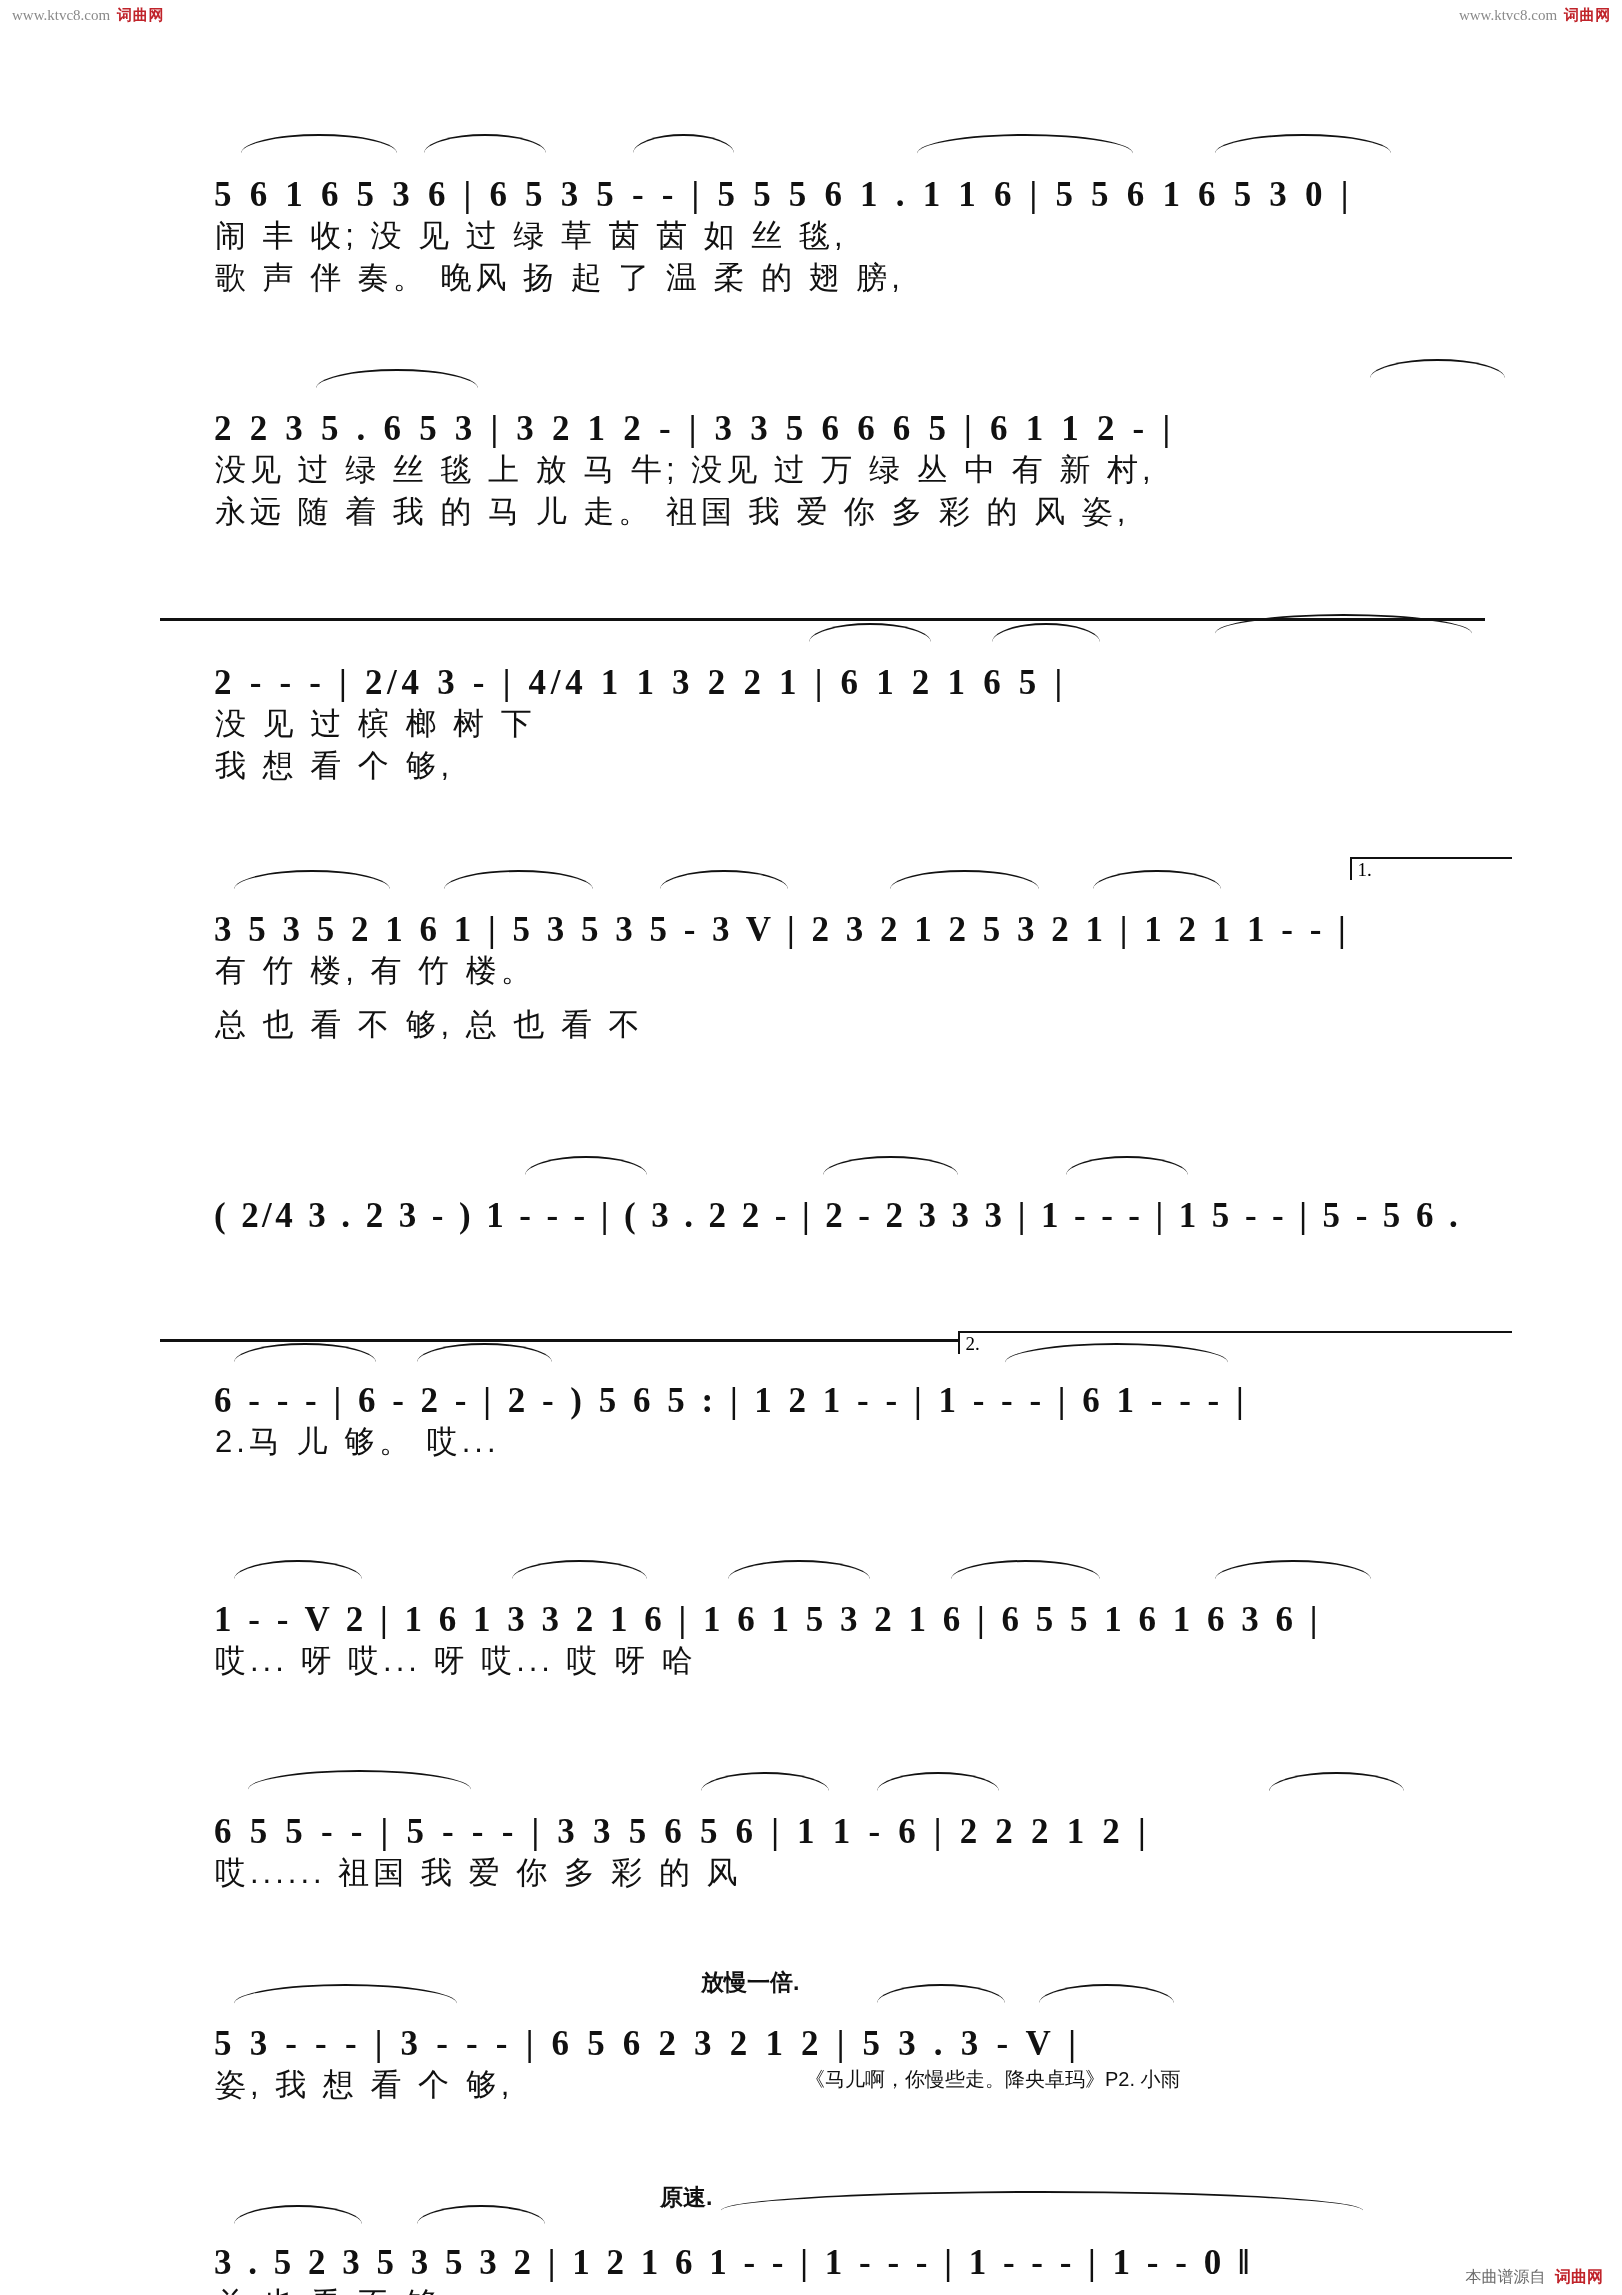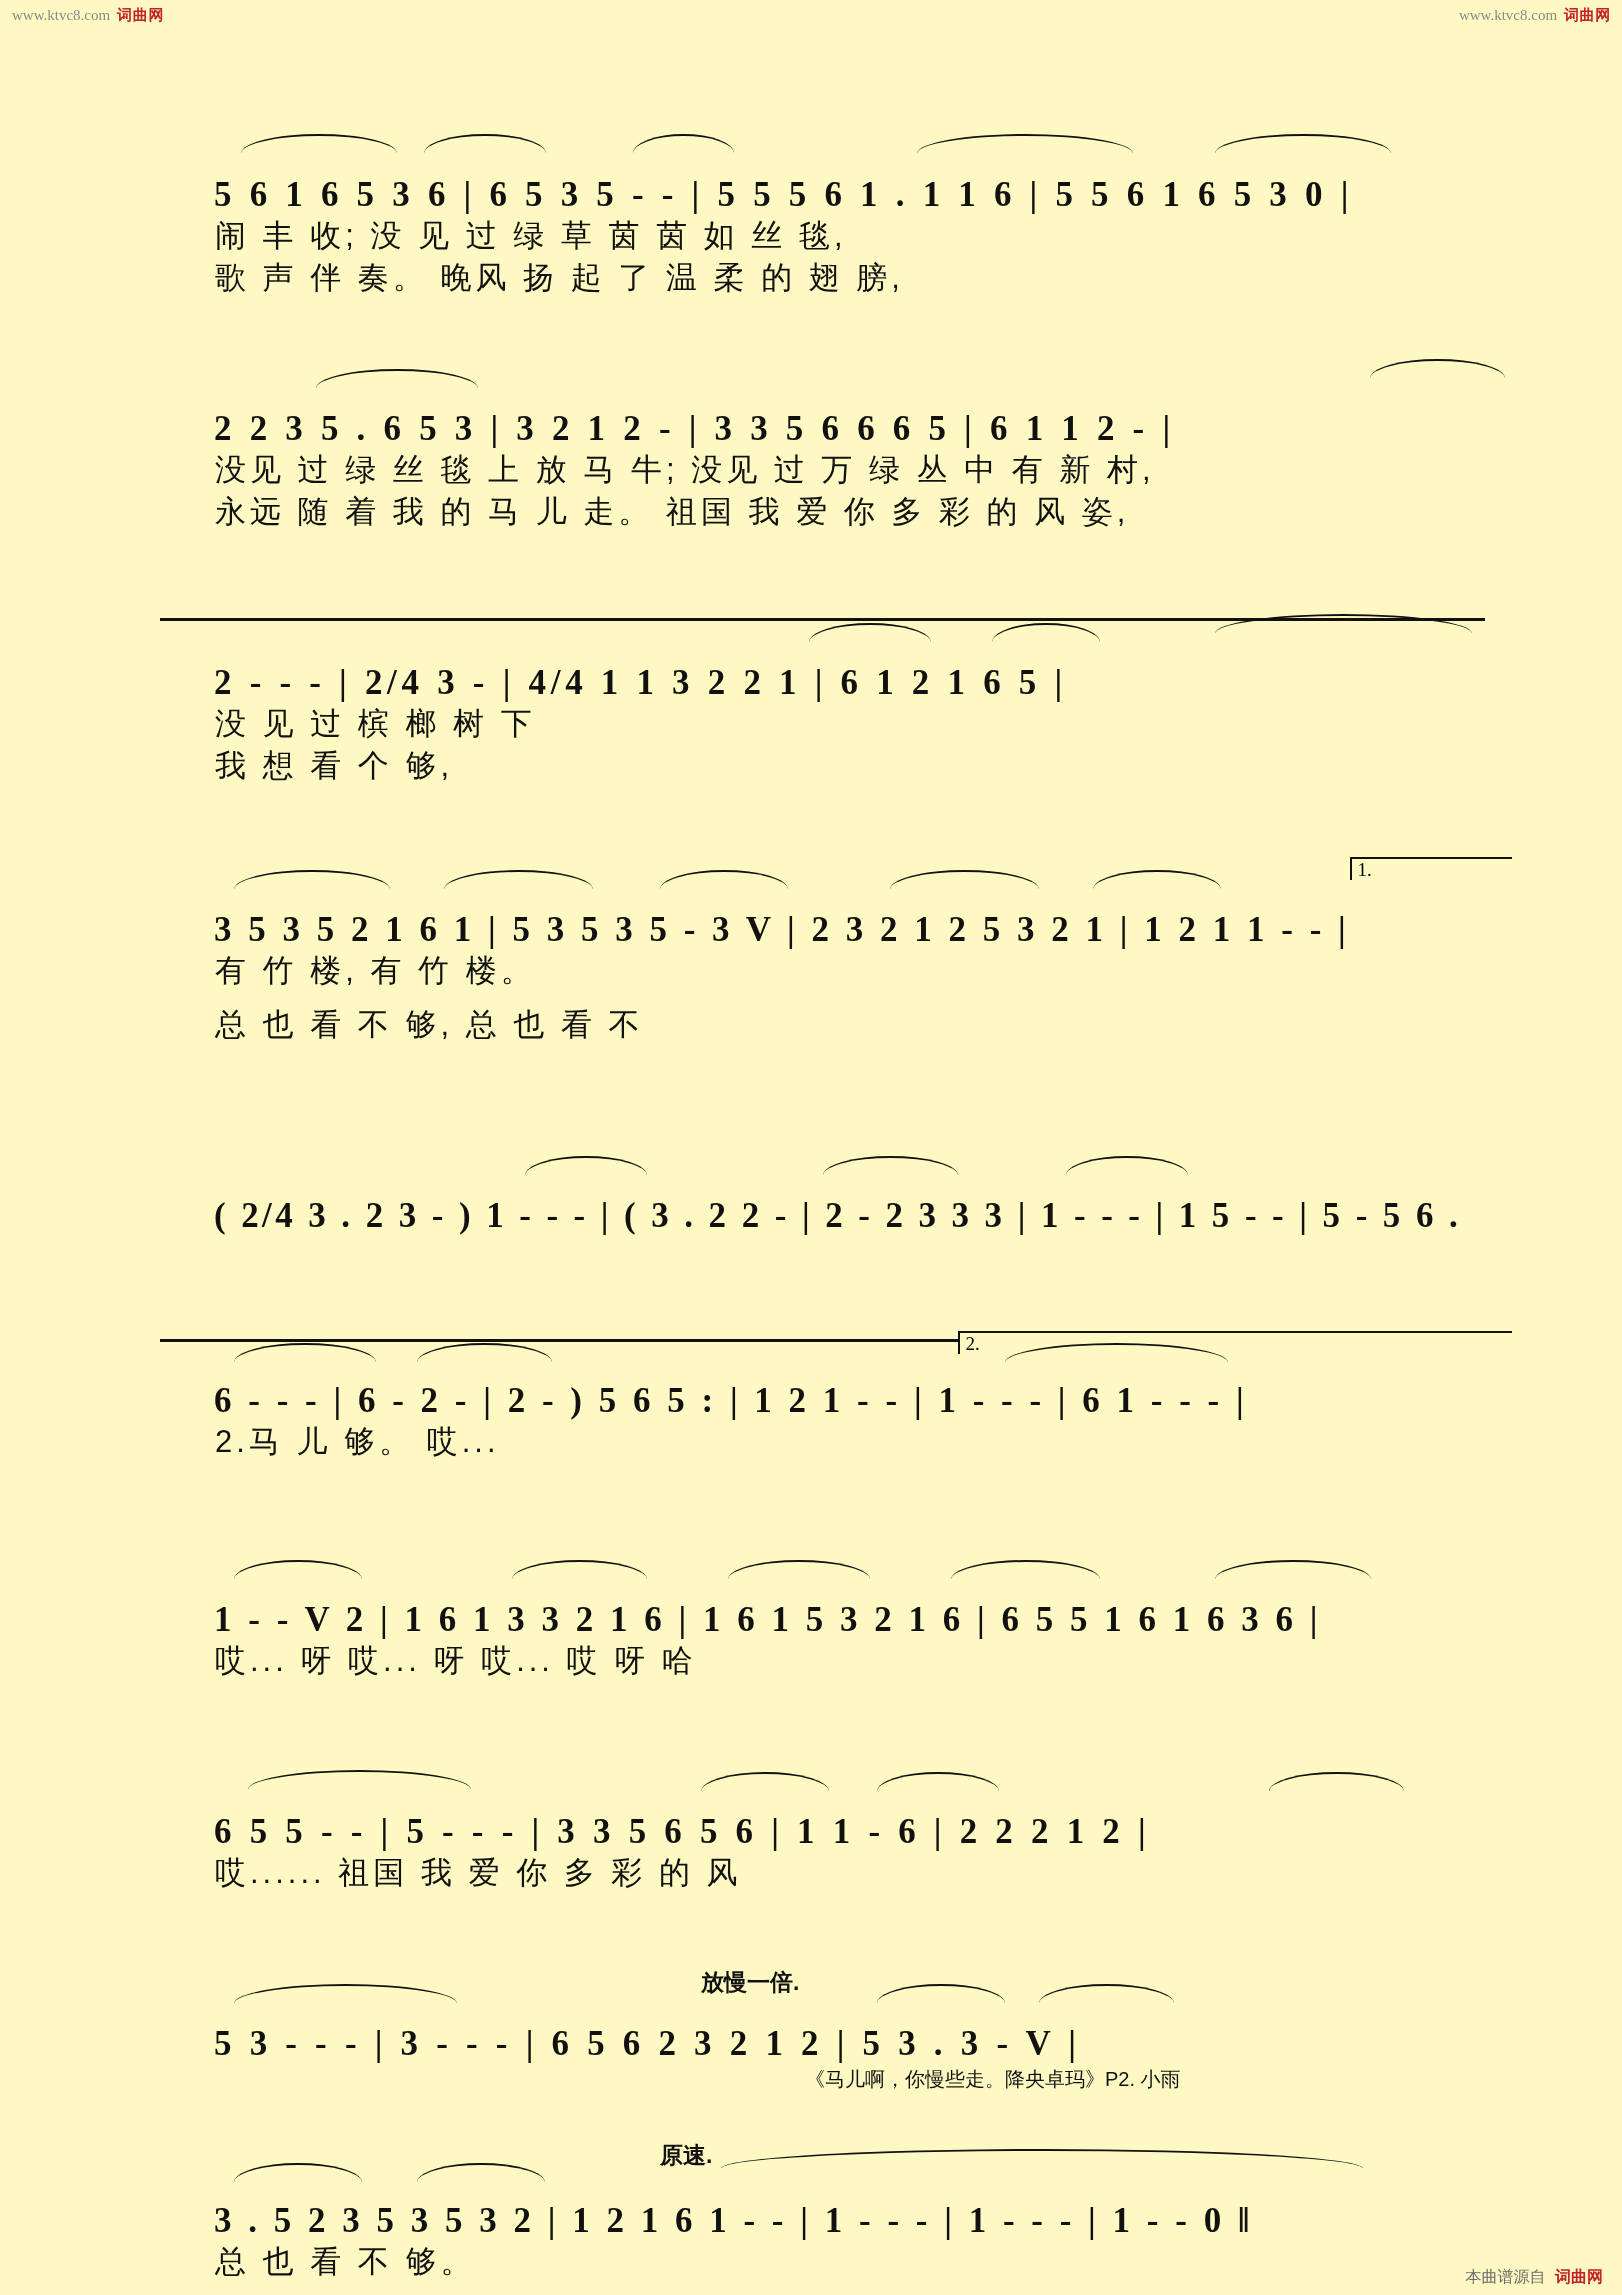--- a/index.html
+++ b/index.html
@@ -7,21 +7,21 @@
     padding: 0;
     background: #b9b9b9;
   }
   body {
     font-family: "Liberation Serif", serif;
   }
   .page {
     position: relative;
     width: 1623px;
     height: 2295px;
-    background: #fef9c3;
+    background: #ffffff;
     overflow: hidden;
     margin: 0 auto;
   }
   
   .wm-top {
     position: absolute;
     top: 0; left: 0; right: 0;
     height: 31px;
     display: flex;
     align-items: center;
@@ -260,20 +260,23 @@
       <div class="slur" style="left:541px;top:-17.6px;width:128px;"></div>
       <div class="slur" style="left:717px;top:-17.6px;width:122px;"></div>
       <div class="slur" style="left:1109px;top:-17.6px;width:135px;"></div>
     </div>
 
     <div class="system" style="margin-top:108px;">
       <div class="tempo-mark" style="left:541px;top:-35px;">放慢一倍.</div>
       <div class="row-notes" style="padding-left:54px;">
         <span style="letter-spacing:4.7px;">5 3 - - - | 3 - - - | 6   5 6  2 3 2  1 2 | 5 3 .  3 - V |</span>
       </div>
+      <div class="row-lyrics" style="padding-left:55px;">
+        <span style="letter-spacing:4px;">姿,                我 想   看    个   够,</span>
+      </div>
       <div class="slur" style="left:74px;top:-17.6px;width:223px;"></div>
       <div class="slur" style="left:717px;top:-17.6px;width:128px;"></div>
       <div class="slur" style="left:879px;top:-17.6px;width:135px;"></div>
     </div>
 
     <div class="system" style="margin-top:115px;">
       <div class="tempo-mark" style="left:500px;top:-39px;">原速.</div>
       <div class="row-notes" style="padding-left:54px;">
         <span style="letter-spacing:4px;">3 . 5 2 3 5 3 5 3 2 | 1 2 1 6 1 - - | 1 - - - | 1 - - - | 1 - - 0 ‖</span>
       </div>

